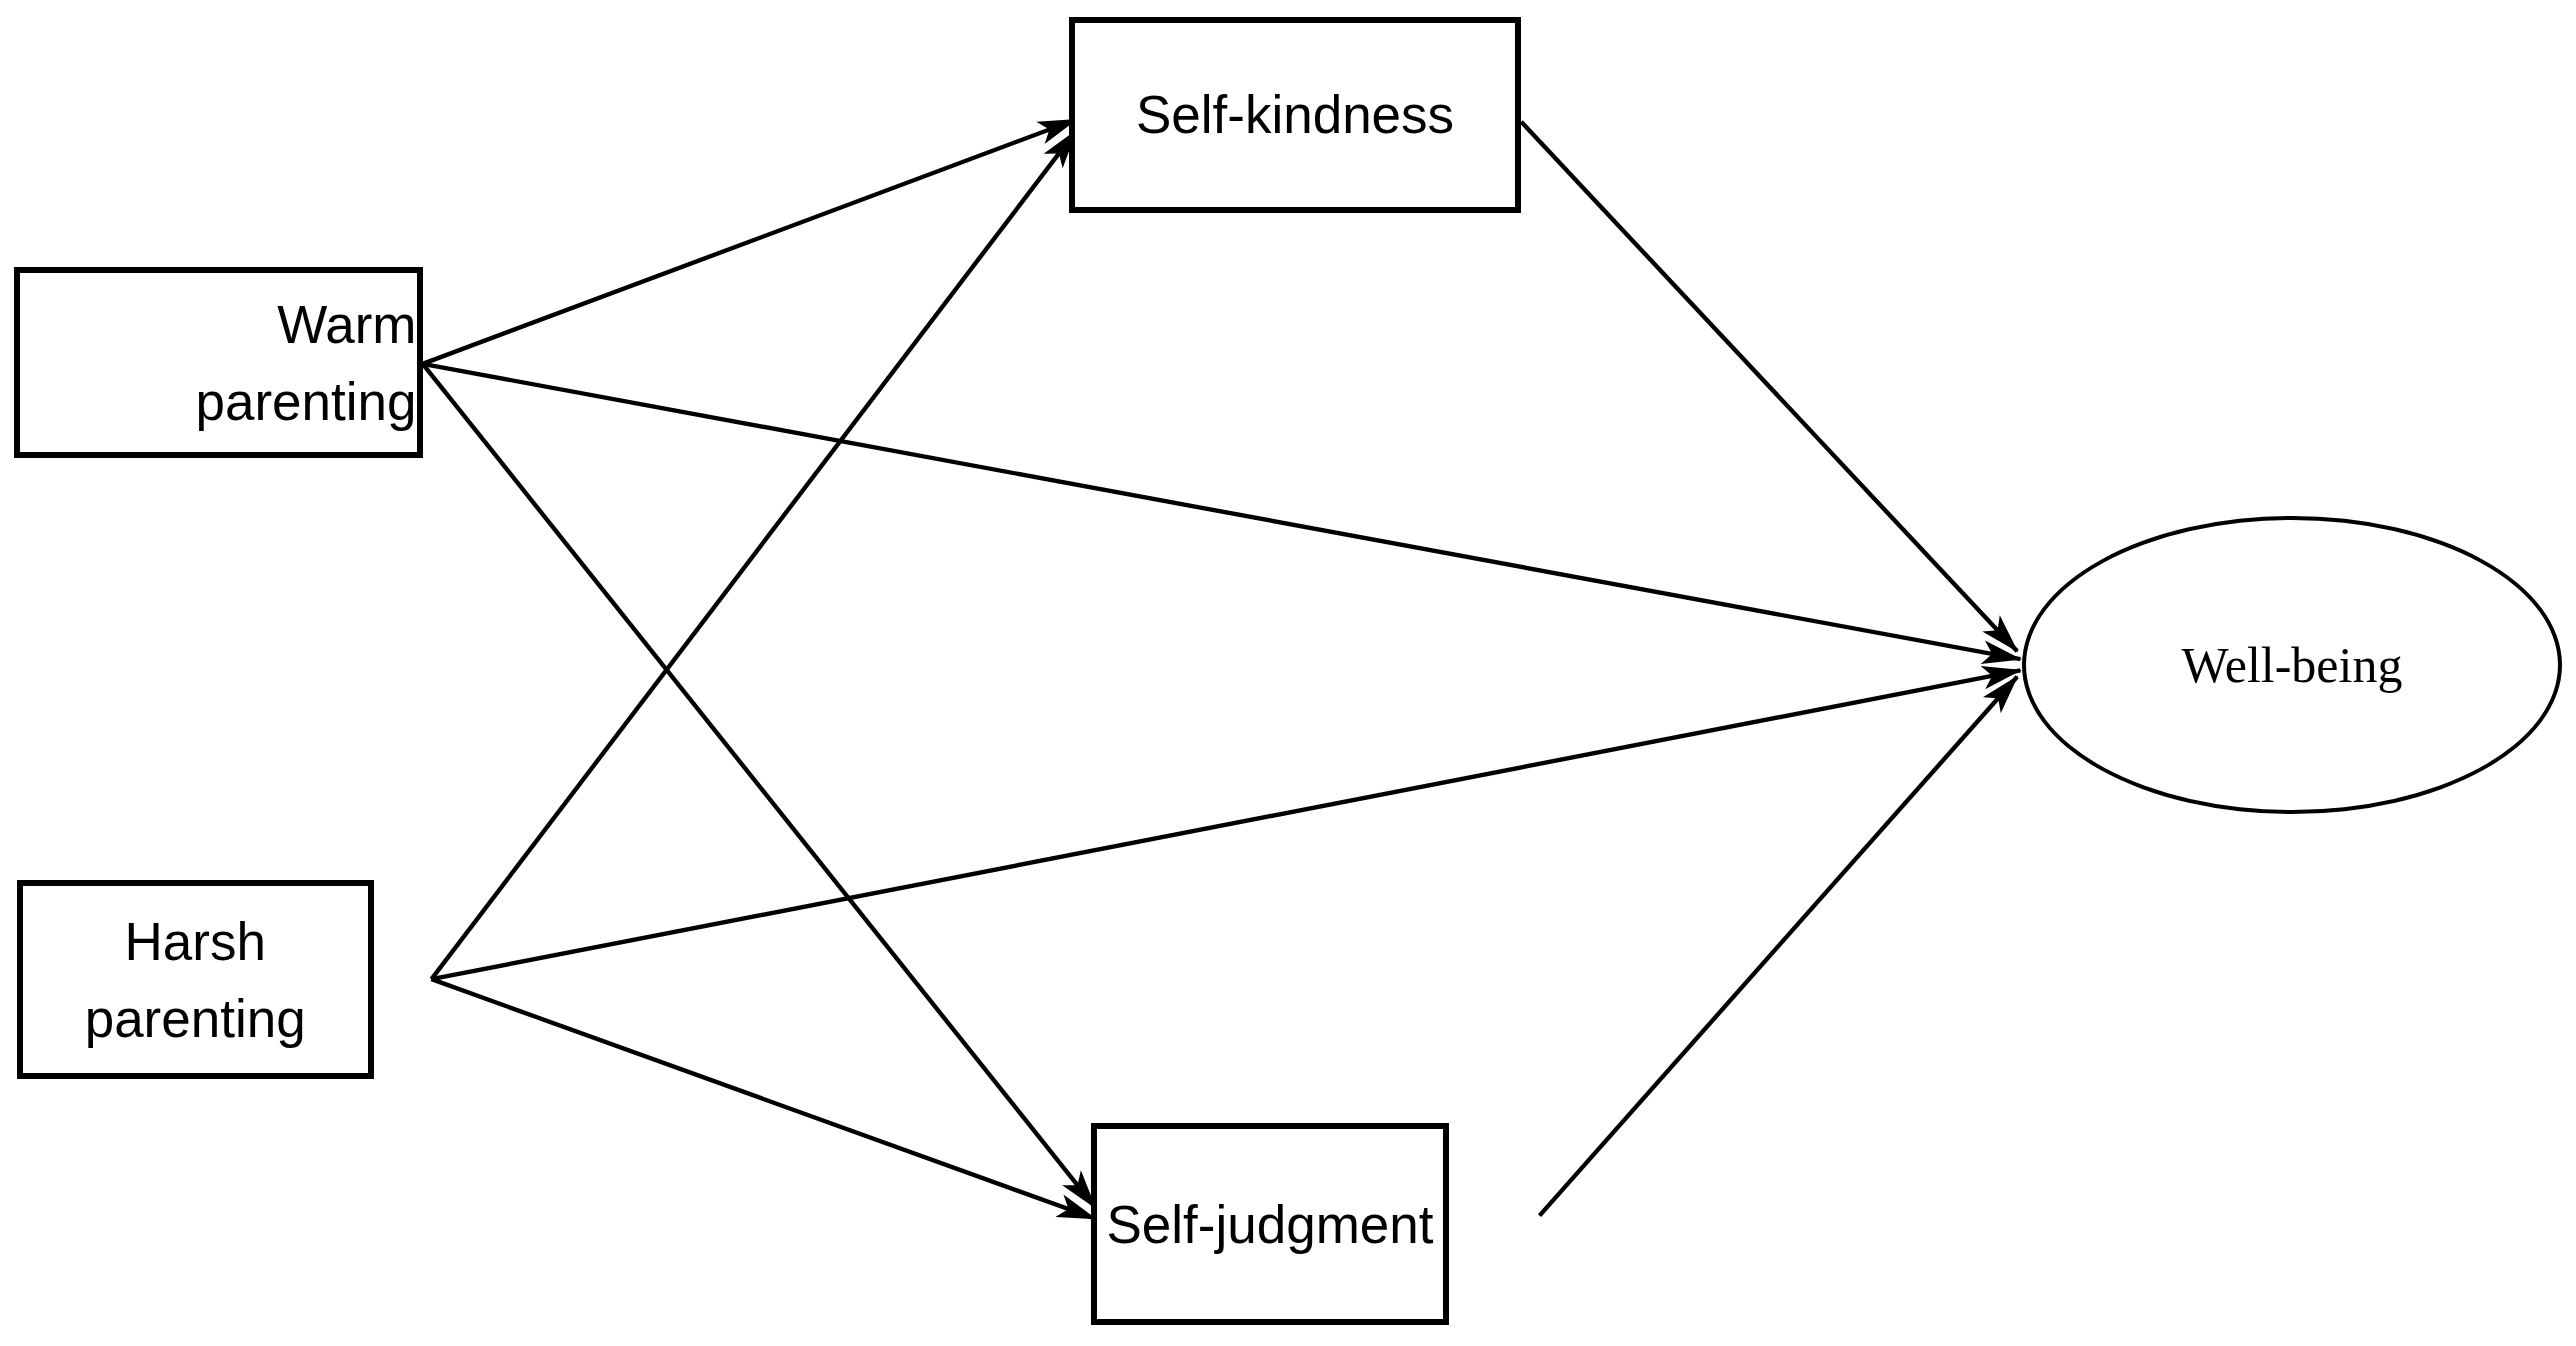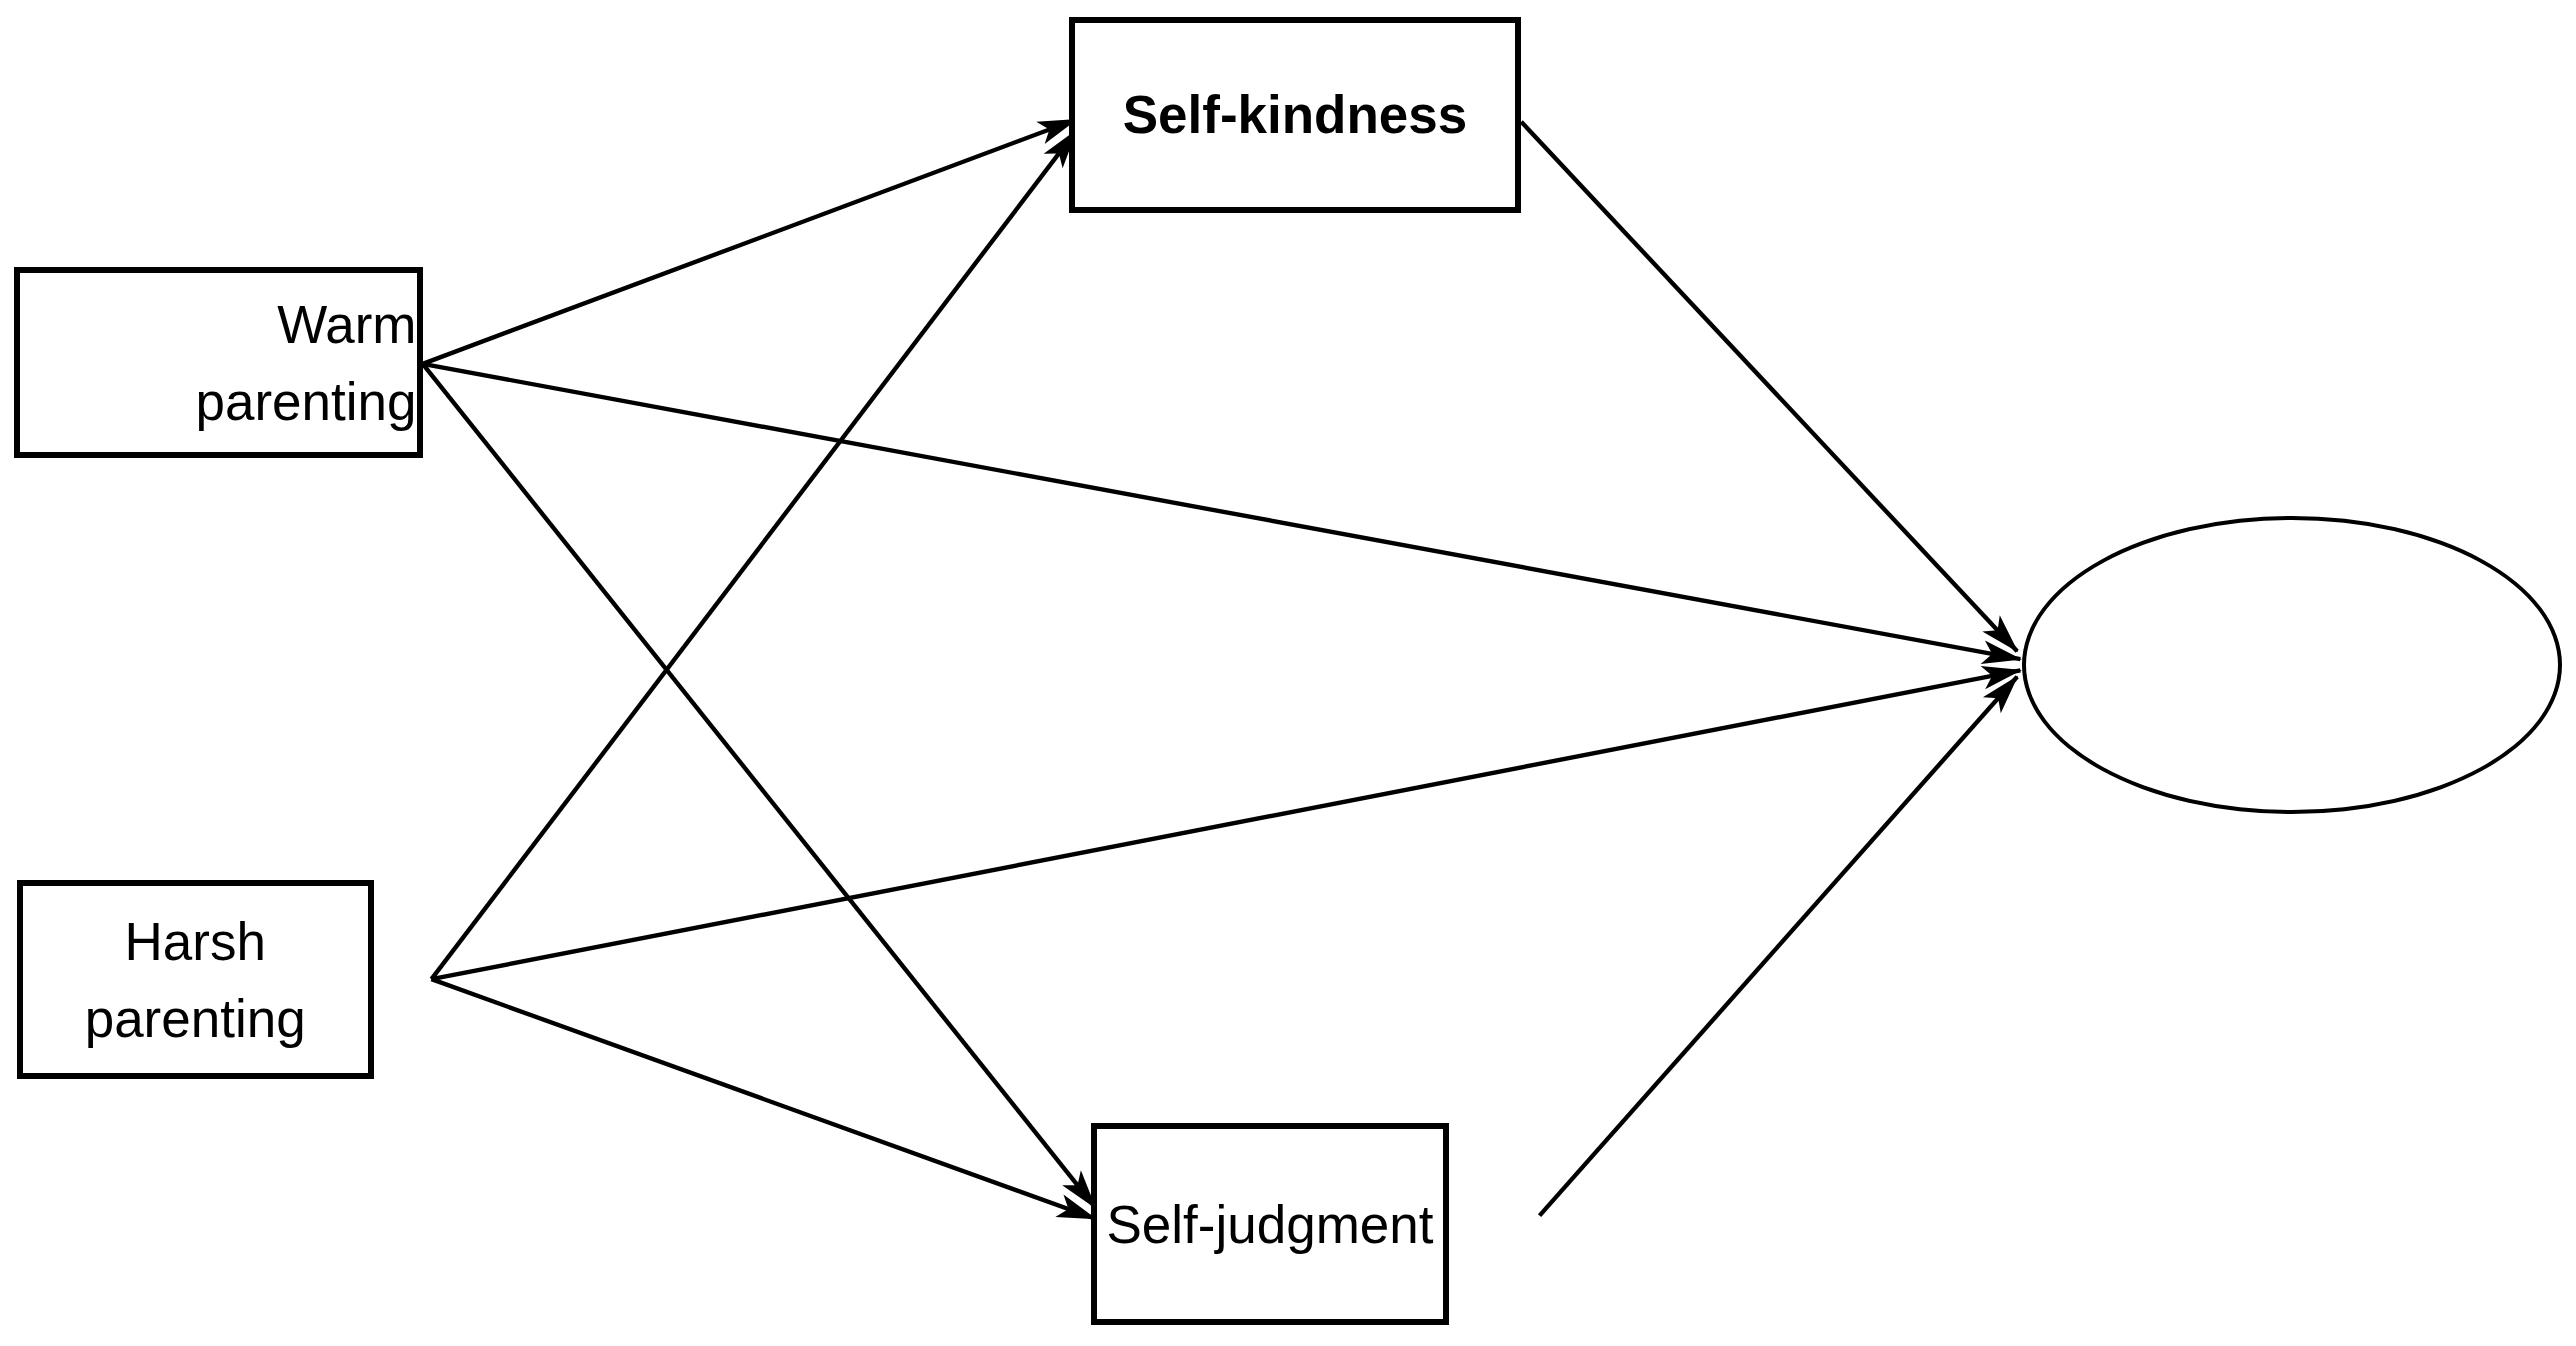--- a/index.html
+++ b/index.html
@@ -24,21 +24,21 @@
     font-size:53px;line-height:77px;white-space:nowrap;
   }
   .ellipse{border:4.8px solid #000;border-radius:50%;}
   .ellipse .line{
     font-family:"Liberation Serif", serif;
     font-size:50px;line-height:76px;white-space:nowrap;
   }
   
   #node-warm {left:13.5px;  top:267px;  width:409px; height:191px;align-items:flex-end;}
   #node-harsh{left:16.7px;  top:880px; width:357px; height:199px;}
-  #node-sk   {left:1069px;top:16.7px;   width:452px; height:196px;font-weight:bold;}
+  #node-sk   {left:1069px;top:16.7px;   width:452px; height:196px;}
   #node-sj   {left:1091px;top:1123px; width:358px; height:202px;}
   #node-awb  {left:2022px;top:516px;  width:540px; height:298px;}
 </style>
 </head>
 <body>
 
 <div class="canvas">
 
   <svg id="edges" viewBox="0 0 3236 1692" xmlns="http://www.w3.org/2000/svg">
     <defs>
@@ -69,16 +69,17 @@
 
   <div class="node rect" id="node-sk">
     <span class="line">Self-kindness</span>
   </div>
 
   <div class="node rect" id="node-sj">
     <span class="line">Self-judgment</span>
   </div>
 
   <div class="node ellipse" id="node-awb">
+    <span class="line">Well-being</span>
   </div>
 
 </div>
 
 
 </body></html>

